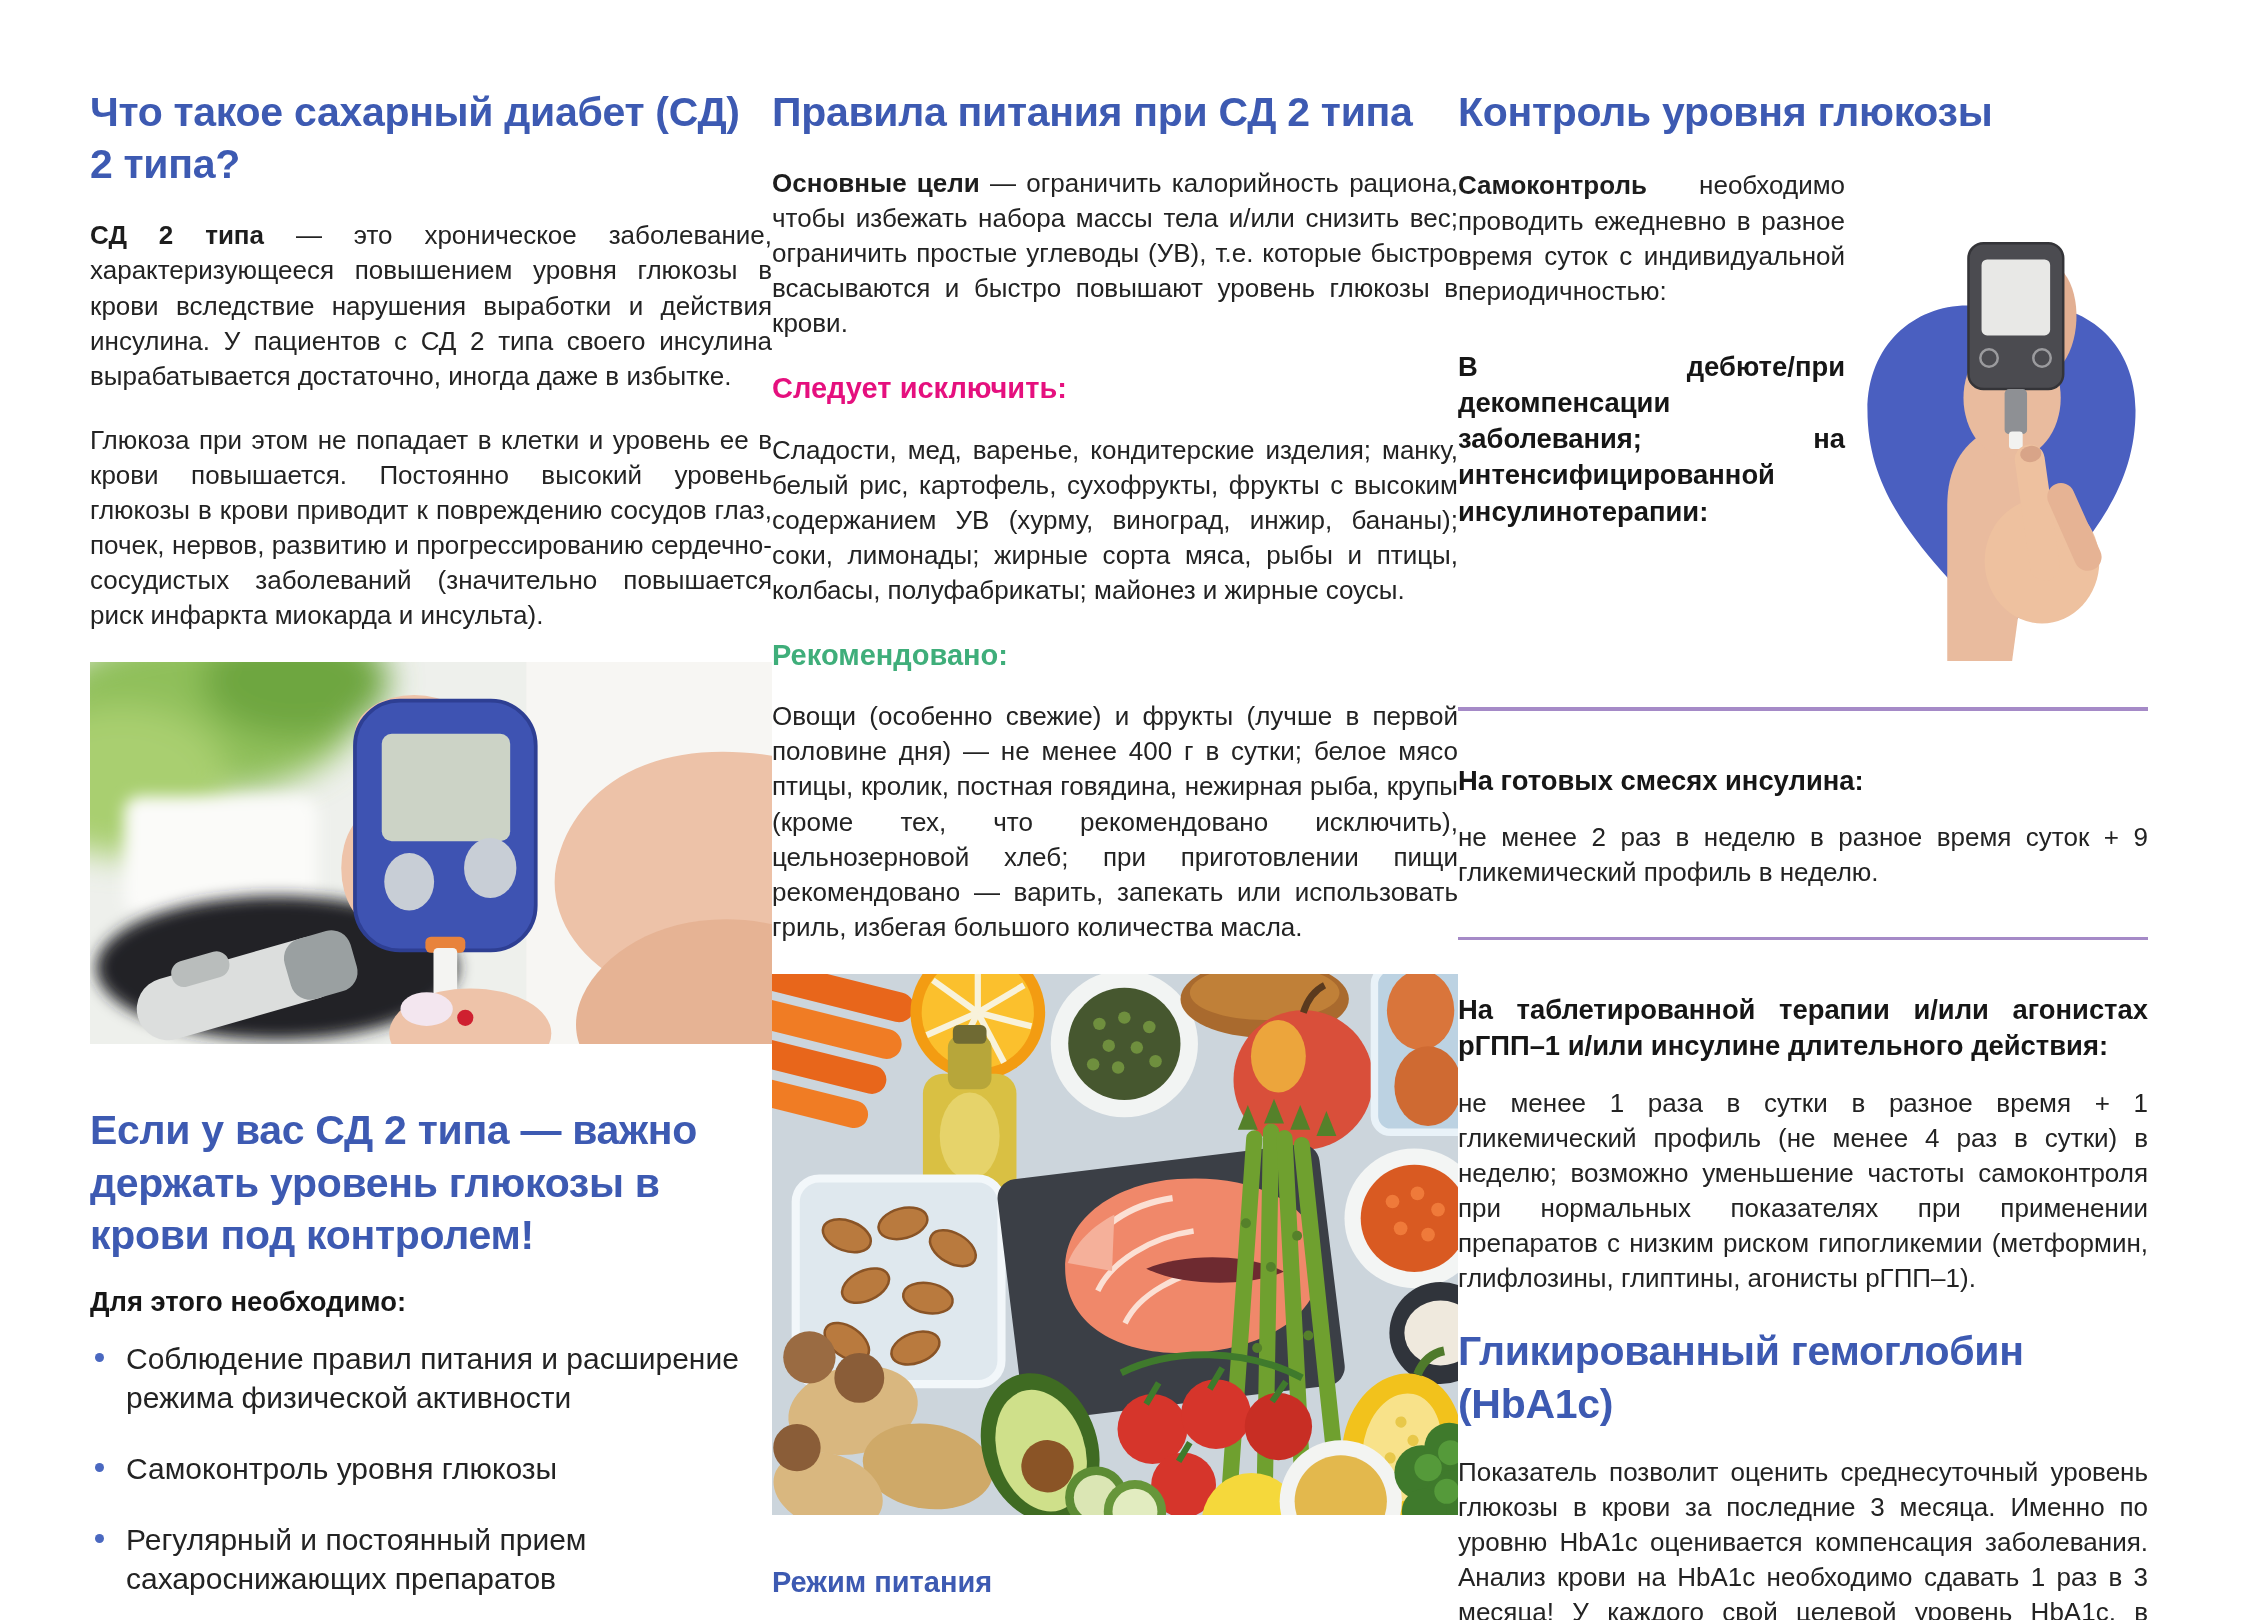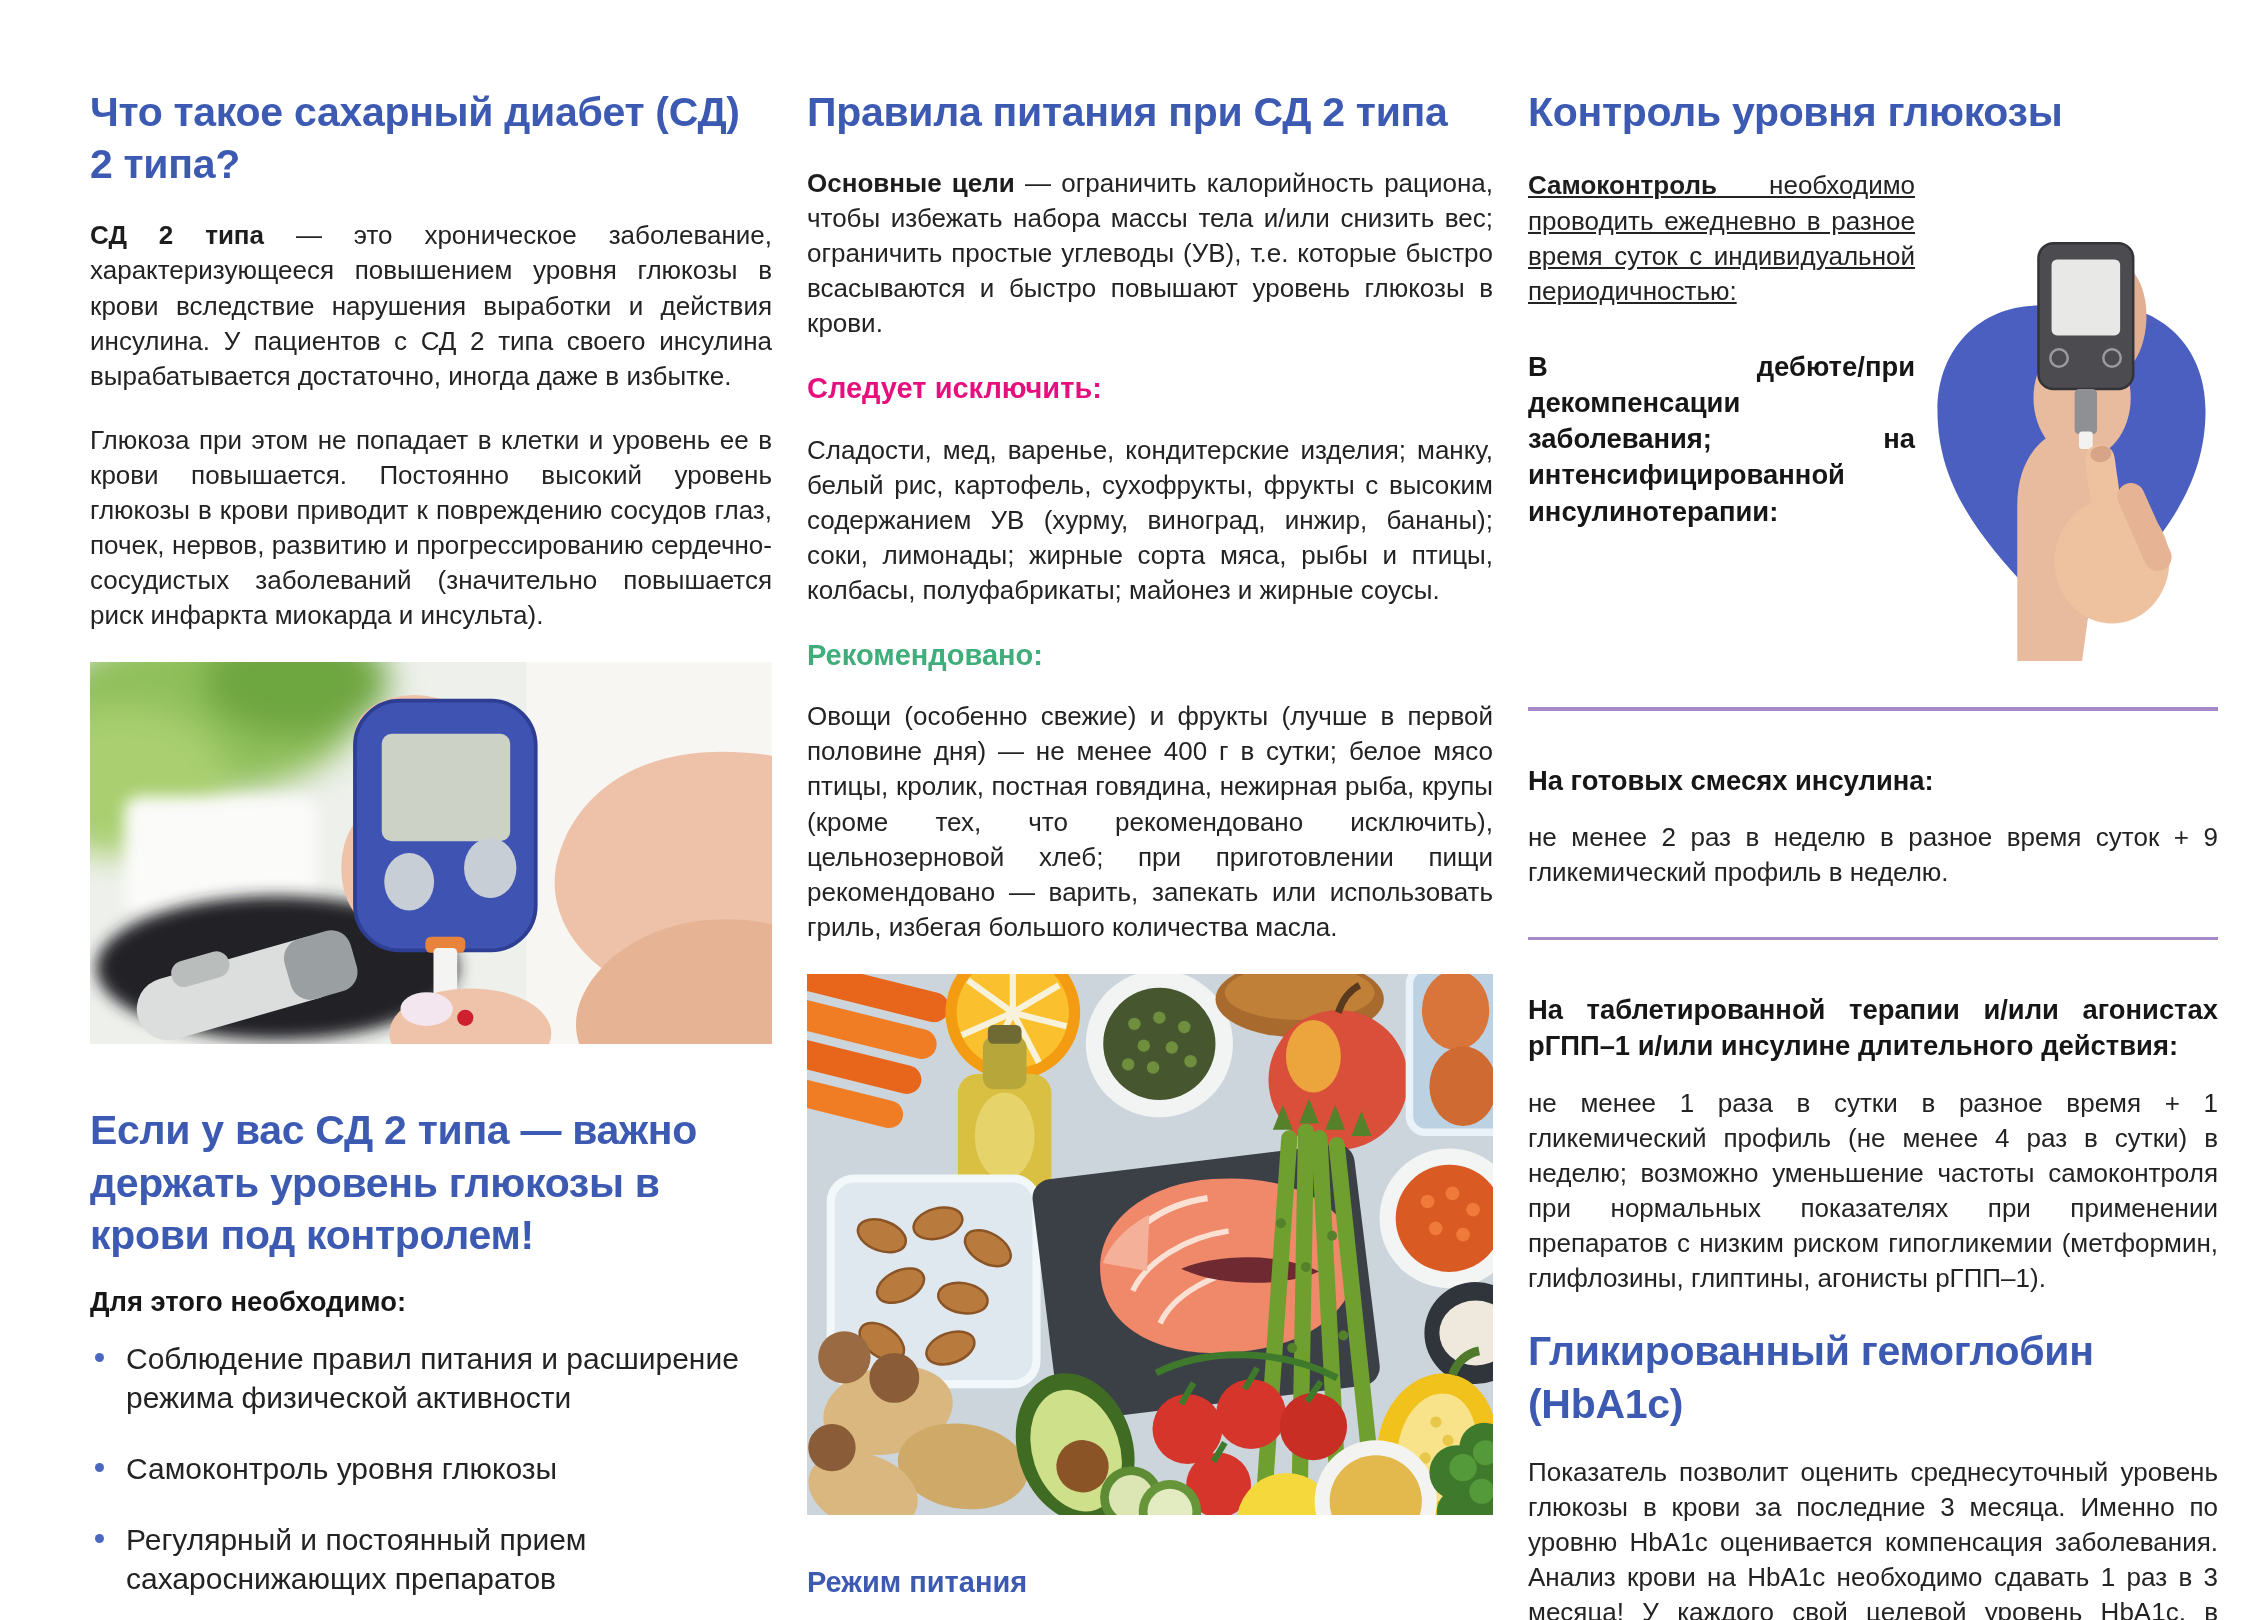--- a/index.html
+++ b/index.html
@@ -7,21 +7,20 @@
     width:2261px;height:1621px;overflow:hidden;
     font-family:"Liberation Sans","DejaVu Sans",sans-serif;
     color:#232323;
   }
   .page{
     box-sizing:border-box;
     width:2261px;height:1621px;
     padding:86px 0 0 90px;
     display:grid;
     grid-template-columns:682px 686px 690px;
-    column-gap:35px;
   }
   .col{min-width:0;}
   h1{
     font-size:41px;line-height:1.28;font-weight:700;
     color:#3d5ab2;margin:0 0 27.4px 0;letter-spacing:-0.3px;
   }
   p.body{
     font-size:26px;line-height:1.35;margin:0 0 29px 0;
     text-align:justify;
   }
@@ -301,21 +300,21 @@
 
     <div class="subhead blue">Режим питания</div>
 
   </div>
 
   <div class="col">
     <h1 style="margin-bottom:30px;">Контроль уровня глюкозы</h1>
 
     <div class="selfrow">
       <div class="txt">
-        <p class="body" style="text-align:justify;text-decoration:underline;"><span class="lead">Самоконтроль</span><span> необходимо проводить ежедневно в разное время суток с индивидуальной периодичностью:</span></p>
+        <p class="body" style="text-align:justify;"><span class="lead">Самоконтроль</span><span> необходимо проводить ежедневно в разное время суток с индивидуальной периодичностью:</span></p>
         <p class="boldtitle mt-big">В дебюте/при декомпенсации заболевания; на интенсифицированной инсулинотерапии:</p>
       </div>
       <div class="img imgwrap">
         <svg width="293" height="449" viewBox="0 0 470 720">
           <path d="M235 680 C120 555 20 465 20 318 C20 213 95 150 180 150 C208 150 230 161 235 172 C240 161 262 150 290 150 C375 150 450 213 450 318 C450 465 350 555 235 680 Z" fill="#4a5fc0"></path>
           <path d="M148 720 L148 470 C148 415 170 372 212 352 L268 332 L292 425 L252 720 Z" fill="#e9bb9e"></path>
           <ellipse cx="252" cy="298" rx="78" ry="98" fill="#e9bb9e"></ellipse>
           <path d="M330 92 C362 122 364 200 334 242 C314 264 292 252 292 222 L292 122 Z" fill="#e2af92"></path>
           <g>
             <rect x="182" y="50" width="152" height="234" rx="24" fill="#4b4b50" stroke="#343438" stroke-width="4"></rect>

